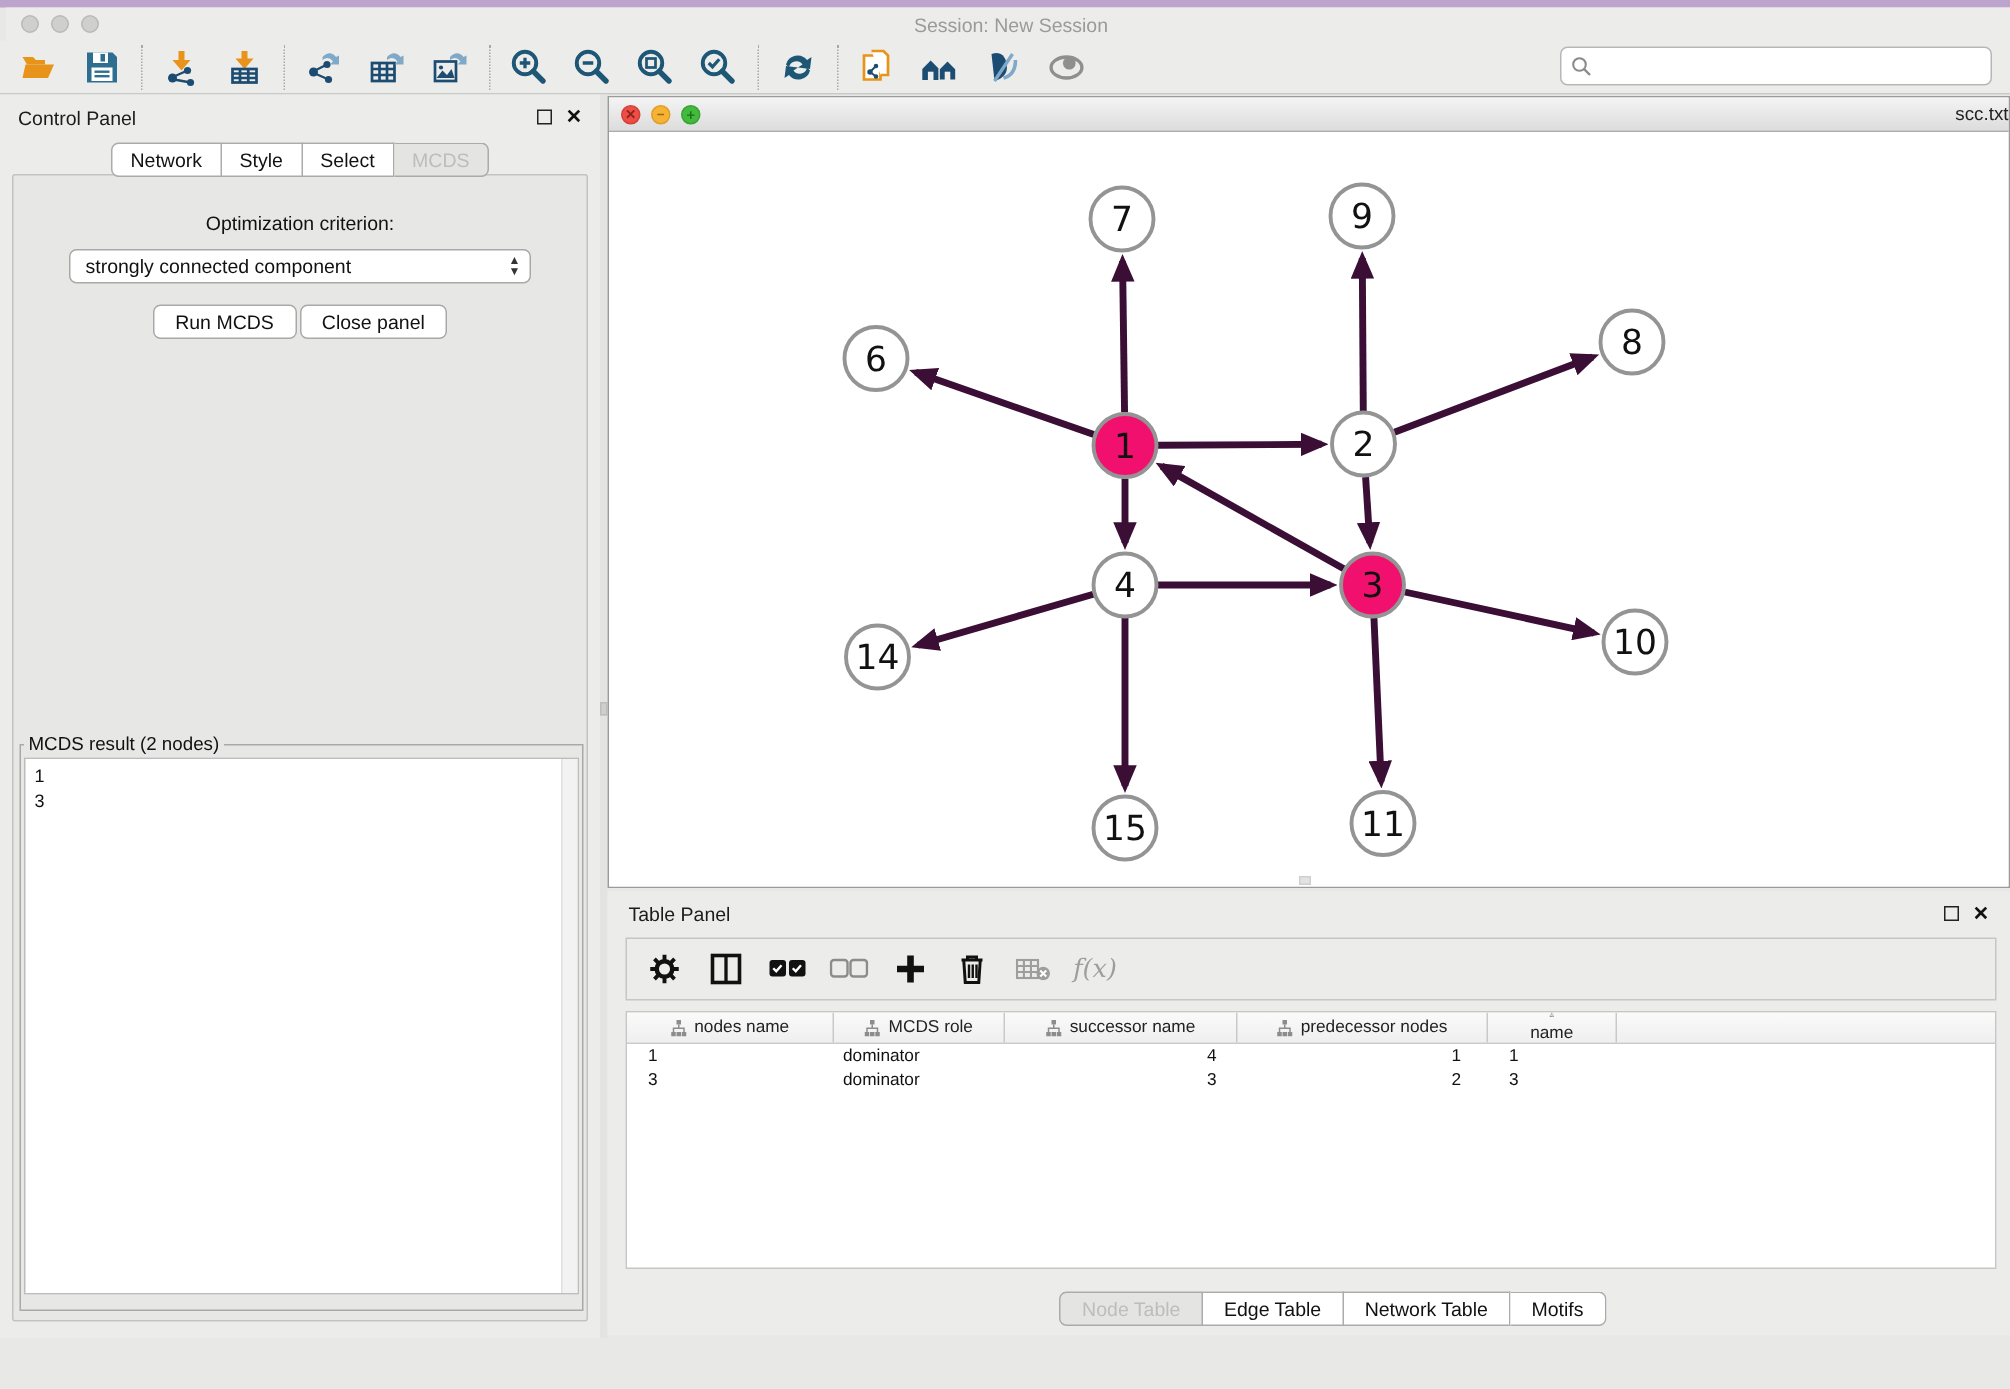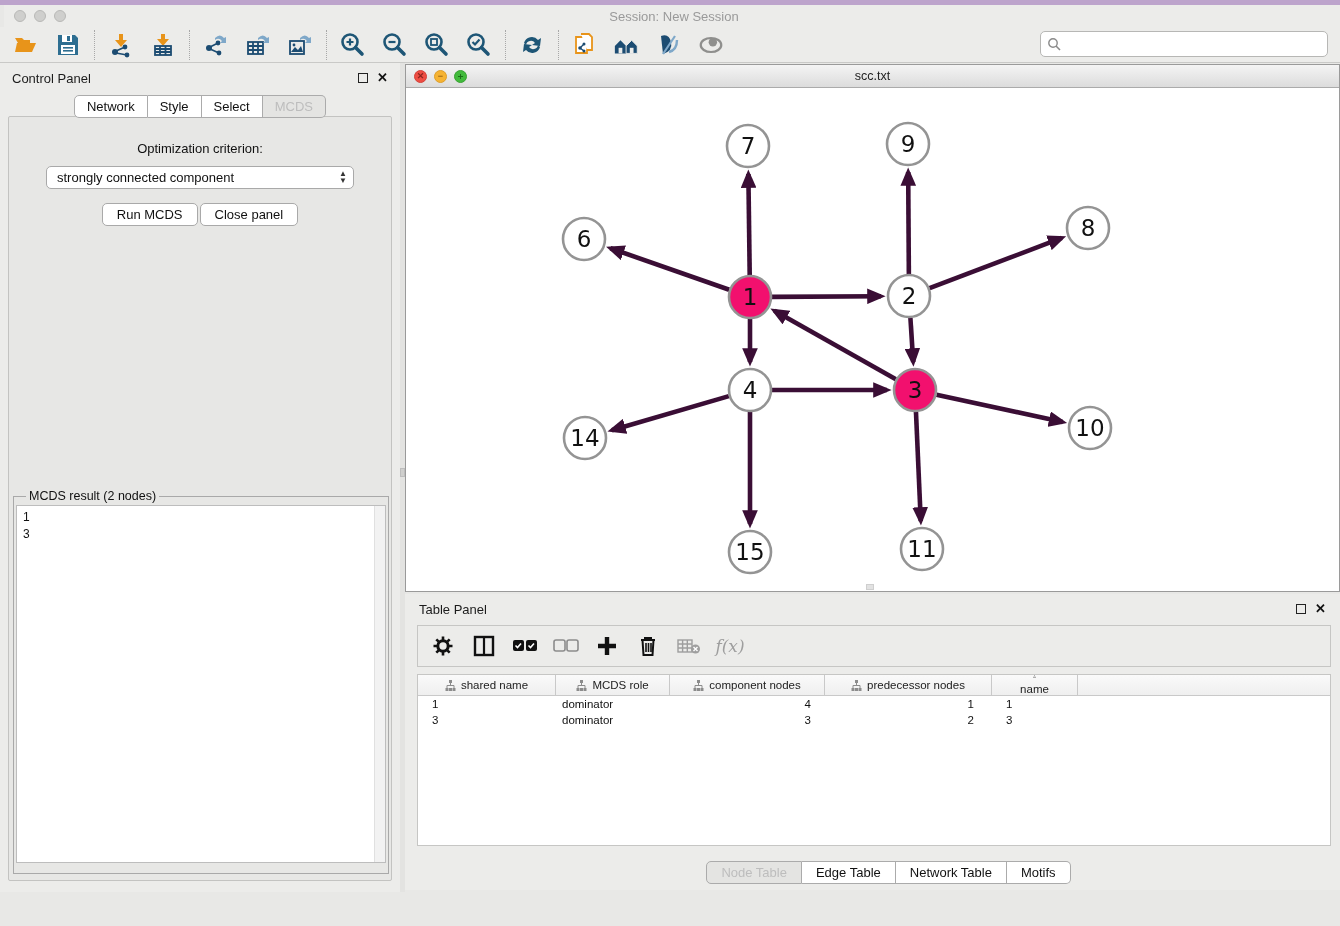--- a/index.html
+++ b/index.html
@@ -37,37 +37,37 @@
   .tab:last-child { border-top-right-radius:5px; border-bottom-right-radius:5px; }
   .tab.selected { background:#e4e4e2; color:#bdbdbd; }
 
   .opt-label { text-align:center; font-size:13px; color:#111; margin-top:24px; }
   .criterion { position:relative; margin:10px auto 0; width:308px; height:23px; background:#fff; border:1px solid #a9a9a9; border-radius:5px; font-size:13px; color:#111; display:flex; align-items:center; padding:0 22px 0 10px; cursor:pointer; }
   .stepper { position:absolute; right:6px; top:3px; display:flex; flex-direction:column; line-height:7px; font-size:8px; color:#333; }
   .cp-buttons { display:flex; justify-content:center; gap:2px; margin-top:14px; }
   .cp-btn { font-size:13px; color:#111; background:#fff; border:1px solid #a9a9a9; border-radius:5px; padding:3px 14px; cursor:pointer; }
 
   fieldset.mcds-result { position:absolute; left:4px; top:372px; width:376px; height:385px; border:1px solid #a9a9a9; background:#e7e7e5; padding:2px; }
-  fieldset.mcds-result legend { font-size:12.5px; color:#111; padding:0 3px; margin-left:10px; }
+  fieldset.mcds-result legend { font-size:12.5px; color:#111; padding:0 3px; margin-left:0; }
   .result-box { position:relative; width:100%; height:358px; background:#fff; border:1px solid #bdbdbd; overflow:hidden; }
   .result-text { font-size:12px; color:#111; padding:3px 6px; white-space:pre; line-height:17px; }
   .result-scroll { position:absolute; right:0; top:0; width:11px; height:100%; background:#f2f2f2; border-left:1px solid #e0e0e0; }
 
   .v-splitter { position:absolute; left:400px; top:63px; width:5px; height:829px; background:#e3e3e1; }
   .v-handle { position:absolute; left:0; top:405px; width:5px; height:9px; background:#cfcfcd; border:1px solid #bdbdbd; }
 
   
   .network-window { position:absolute; left:405px; top:64px; width:935px; height:528px; border:1px solid #9a9a9a; background:#fff; }
   .net-titlebar { height:23px; background:linear-gradient(#f4f4f4,#dcdcdc); border-bottom:1px solid #ababab; position:relative; display:flex; align-items:center; }
   .traffic { display:flex; gap:7px; margin-left:8px; }
   .tfl { width:13px; height:13px; border-radius:50%; display:flex; align-items:center; justify-content:center; font-size:9px; font-weight:bold; color:rgba(60,0,0,0.55); }
   .tfl.red { background:#ee4d43; border:1px solid #d2423a; }
   .tfl.yellow { background:#f6b333; border:1px solid #dd9f2b; color:rgba(90,50,0,0.6); }
   .tfl.green { background:#42ba3c; border:1px solid #38a233; color:rgba(0,60,0,0.6); }
-  .net-title { position:absolute; left:0; right:0; text-align:center; font-size:12.5px; color:#222; }
+  .net-title { position:absolute; left:0; right:0; text-align:right; font-size:12.5px; color:#222; }
   .net-canvas { position:relative; width:100%; height:503px; background:#fff; }
   .canvas-grip { position:absolute; left:460px; bottom:1px; width:8px; height:6px; background:#e2e2e2; border:1px solid #cfcfcf; }
 
   
   .table-panel { position:absolute; left:405px; top:594px; width:935px; height:296px; background:#ececea; }
   .tp-toolbar { position:absolute; left:12px; top:31px; width:914px; height:42px; background:#ececea; border:1px solid #c6c6c4; display:flex; align-items:center; gap:15px; padding:0 12px; }
   .tp-toolbar .tb-btn { width:26px; height:26px; }
   .tp-table { position:absolute; left:12px; top:80px; width:914px; height:172px; background:#fff; border:1px solid #c6c6c4; overflow:hidden; }
   .tp-head { display:flex; height:21px; background:linear-gradient(#fafafa,#efefef); border-bottom:1px solid #c9c9c9; }
   .tp-hcell { display:flex; align-items:center; justify-content:center; gap:5px; border-right:1px solid #c9c9c9; font-size:11.5px; color:#222; }
@@ -444,41 +444,41 @@
     <div class="tp-table">
       <div class="tp-head" id="tp-head">
           <div class="tp-hcell" style="width: 138px;">
             <svg width="11" height="11" viewBox="0 0 11 11">
               <rect x="4" y="0" width="3" height="3" fill="#8c8c8c"></rect>
               <path d="M5.5 3 V5.5 M2 8 V5.5 H9 V8" stroke="#8c8c8c" fill="none" stroke-width="1"></path>
               <rect x="0.5" y="8" width="3" height="3" fill="#8c8c8c"></rect>
               <rect x="4" y="8" width="3" height="3" fill="#8c8c8c"></rect>
               <rect x="7.5" y="8" width="3" height="3" fill="#8c8c8c"></rect>
             </svg>
-            <span>shared name</span>
+            <span>nodes name</span>
           </div>
           <div class="tp-hcell" style="width: 114px;">
             <svg width="11" height="11" viewBox="0 0 11 11">
               <rect x="4" y="0" width="3" height="3" fill="#8c8c8c"></rect>
               <path d="M5.5 3 V5.5 M2 8 V5.5 H9 V8" stroke="#8c8c8c" fill="none" stroke-width="1"></path>
               <rect x="0.5" y="8" width="3" height="3" fill="#8c8c8c"></rect>
               <rect x="4" y="8" width="3" height="3" fill="#8c8c8c"></rect>
               <rect x="7.5" y="8" width="3" height="3" fill="#8c8c8c"></rect>
             </svg>
             <span>MCDS role</span>
           </div>
           <div class="tp-hcell" style="width: 155px;">
             <svg width="11" height="11" viewBox="0 0 11 11">
               <rect x="4" y="0" width="3" height="3" fill="#8c8c8c"></rect>
               <path d="M5.5 3 V5.5 M2 8 V5.5 H9 V8" stroke="#8c8c8c" fill="none" stroke-width="1"></path>
               <rect x="0.5" y="8" width="3" height="3" fill="#8c8c8c"></rect>
               <rect x="4" y="8" width="3" height="3" fill="#8c8c8c"></rect>
               <rect x="7.5" y="8" width="3" height="3" fill="#8c8c8c"></rect>
             </svg>
-            <span>component nodes</span>
+            <span>successor name</span>
           </div>
           <div class="tp-hcell" style="width: 167px;">
             <svg width="11" height="11" viewBox="0 0 11 11">
               <rect x="4" y="0" width="3" height="3" fill="#8c8c8c"></rect>
               <path d="M5.5 3 V5.5 M2 8 V5.5 H9 V8" stroke="#8c8c8c" fill="none" stroke-width="1"></path>
               <rect x="0.5" y="8" width="3" height="3" fill="#8c8c8c"></rect>
               <rect x="4" y="8" width="3" height="3" fill="#8c8c8c"></rect>
               <rect x="7.5" y="8" width="3" height="3" fill="#8c8c8c"></rect>
             </svg>
             <span>predecessor nodes</span>

